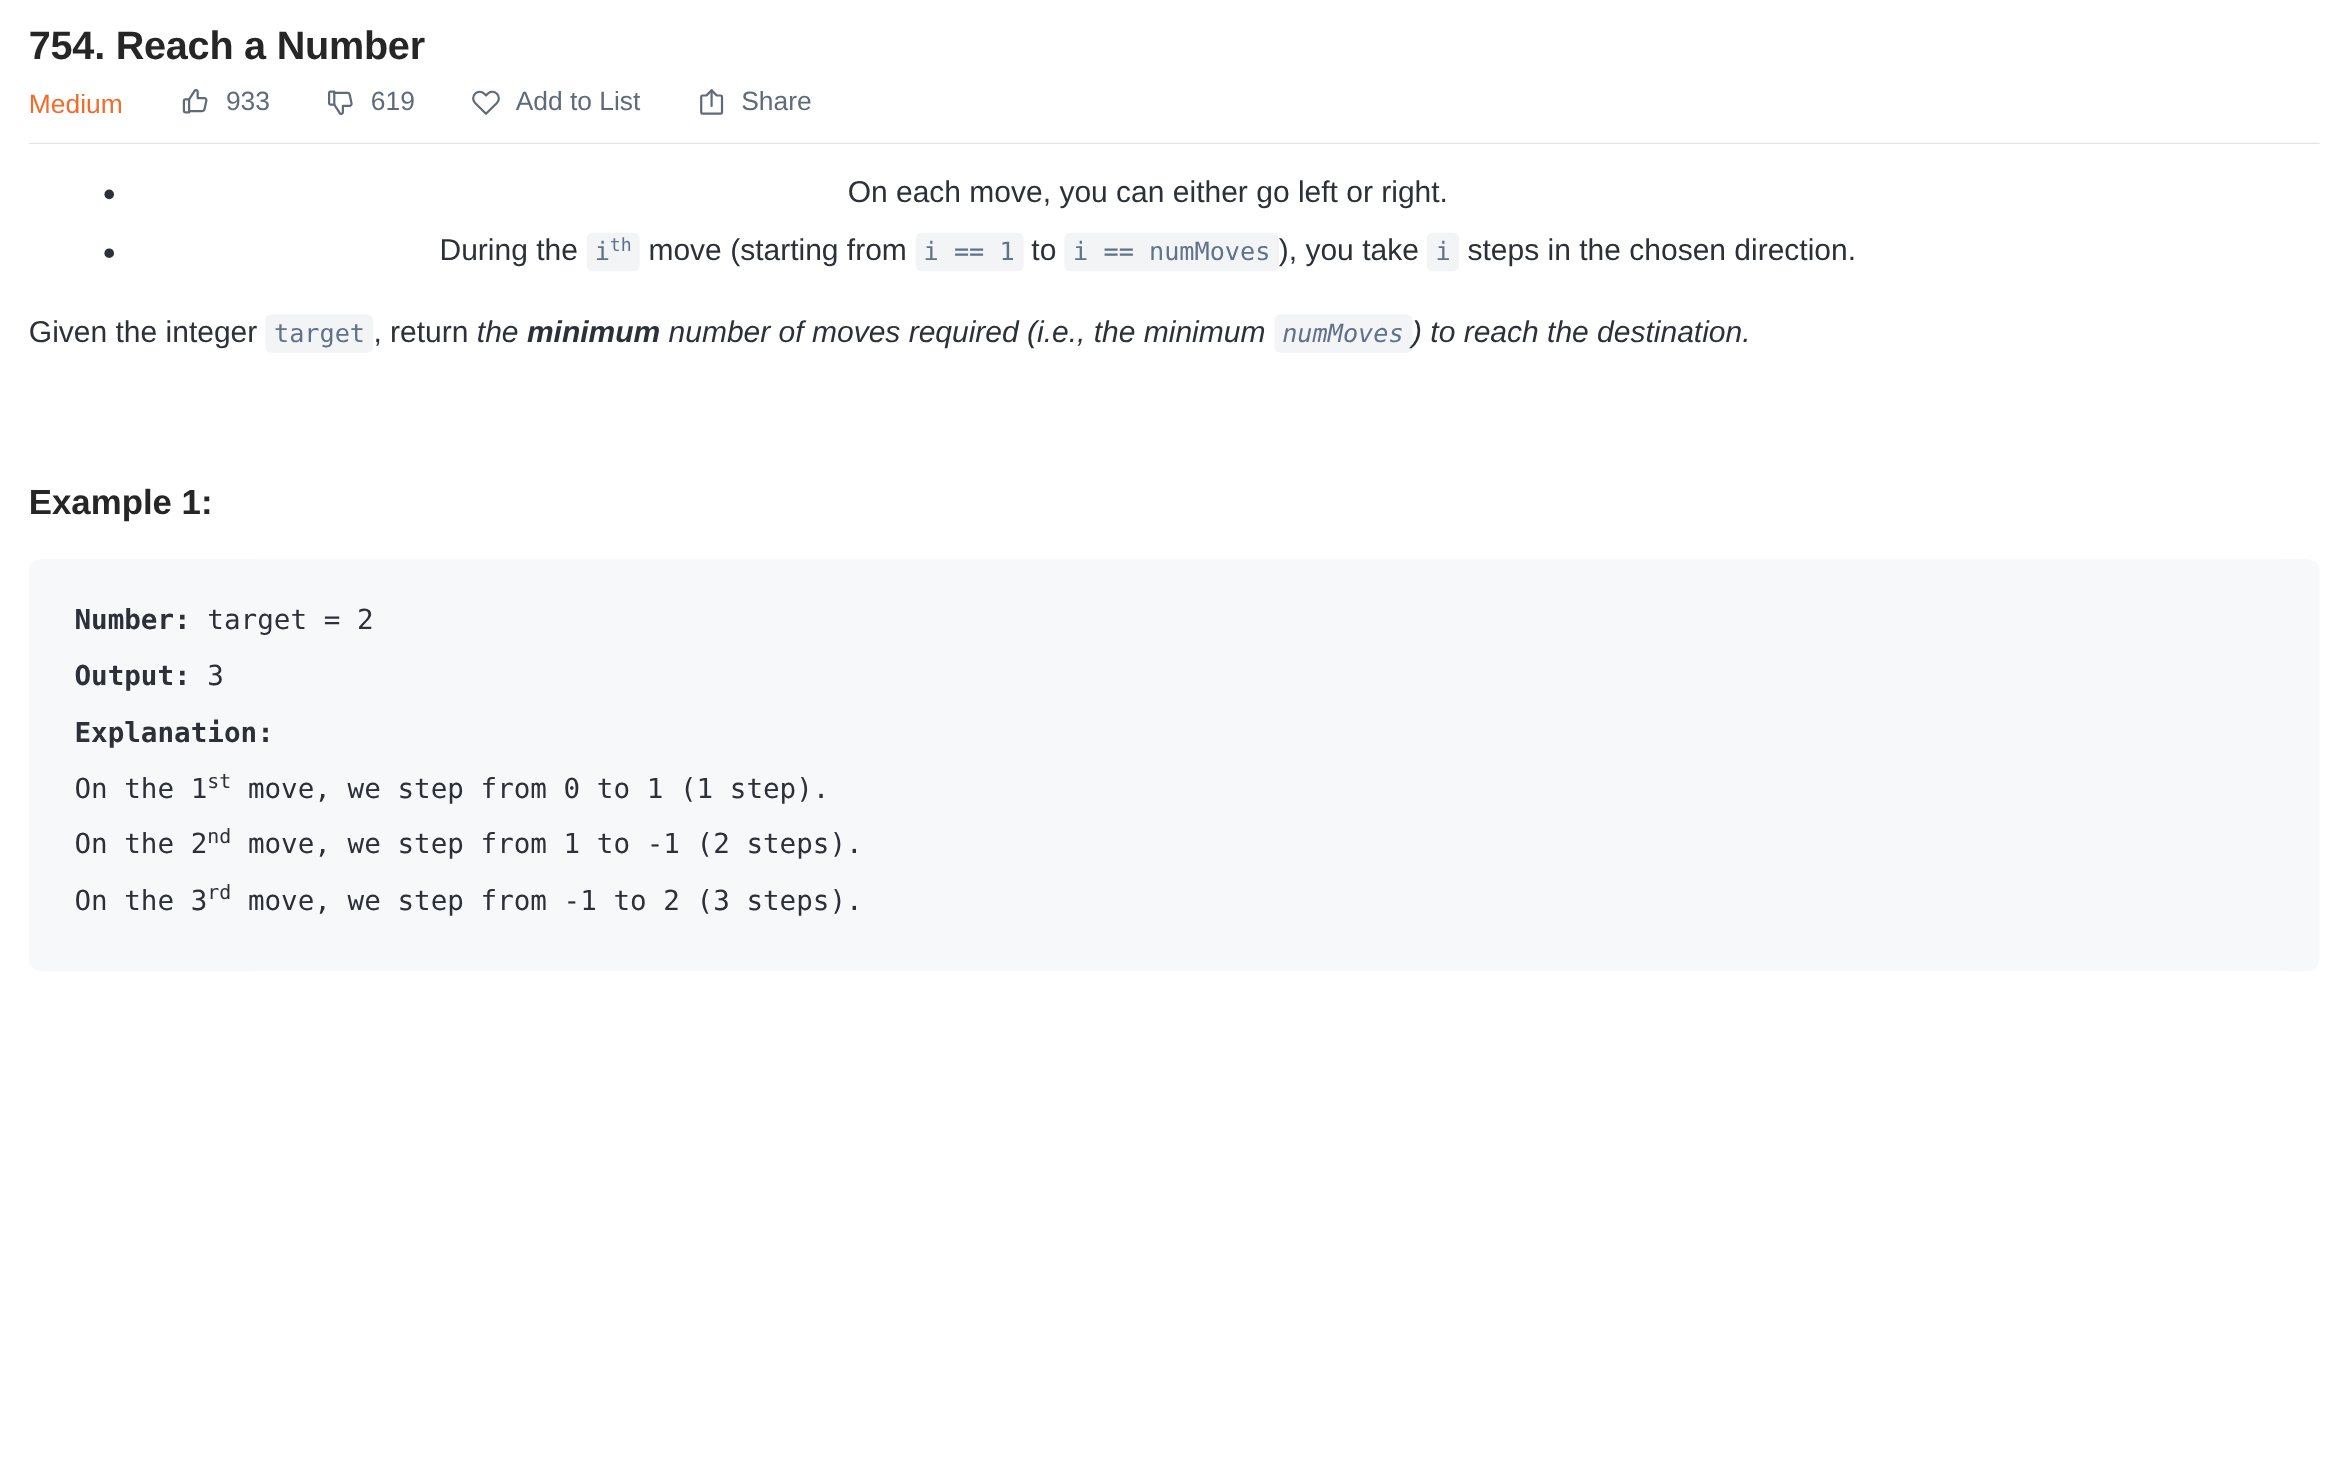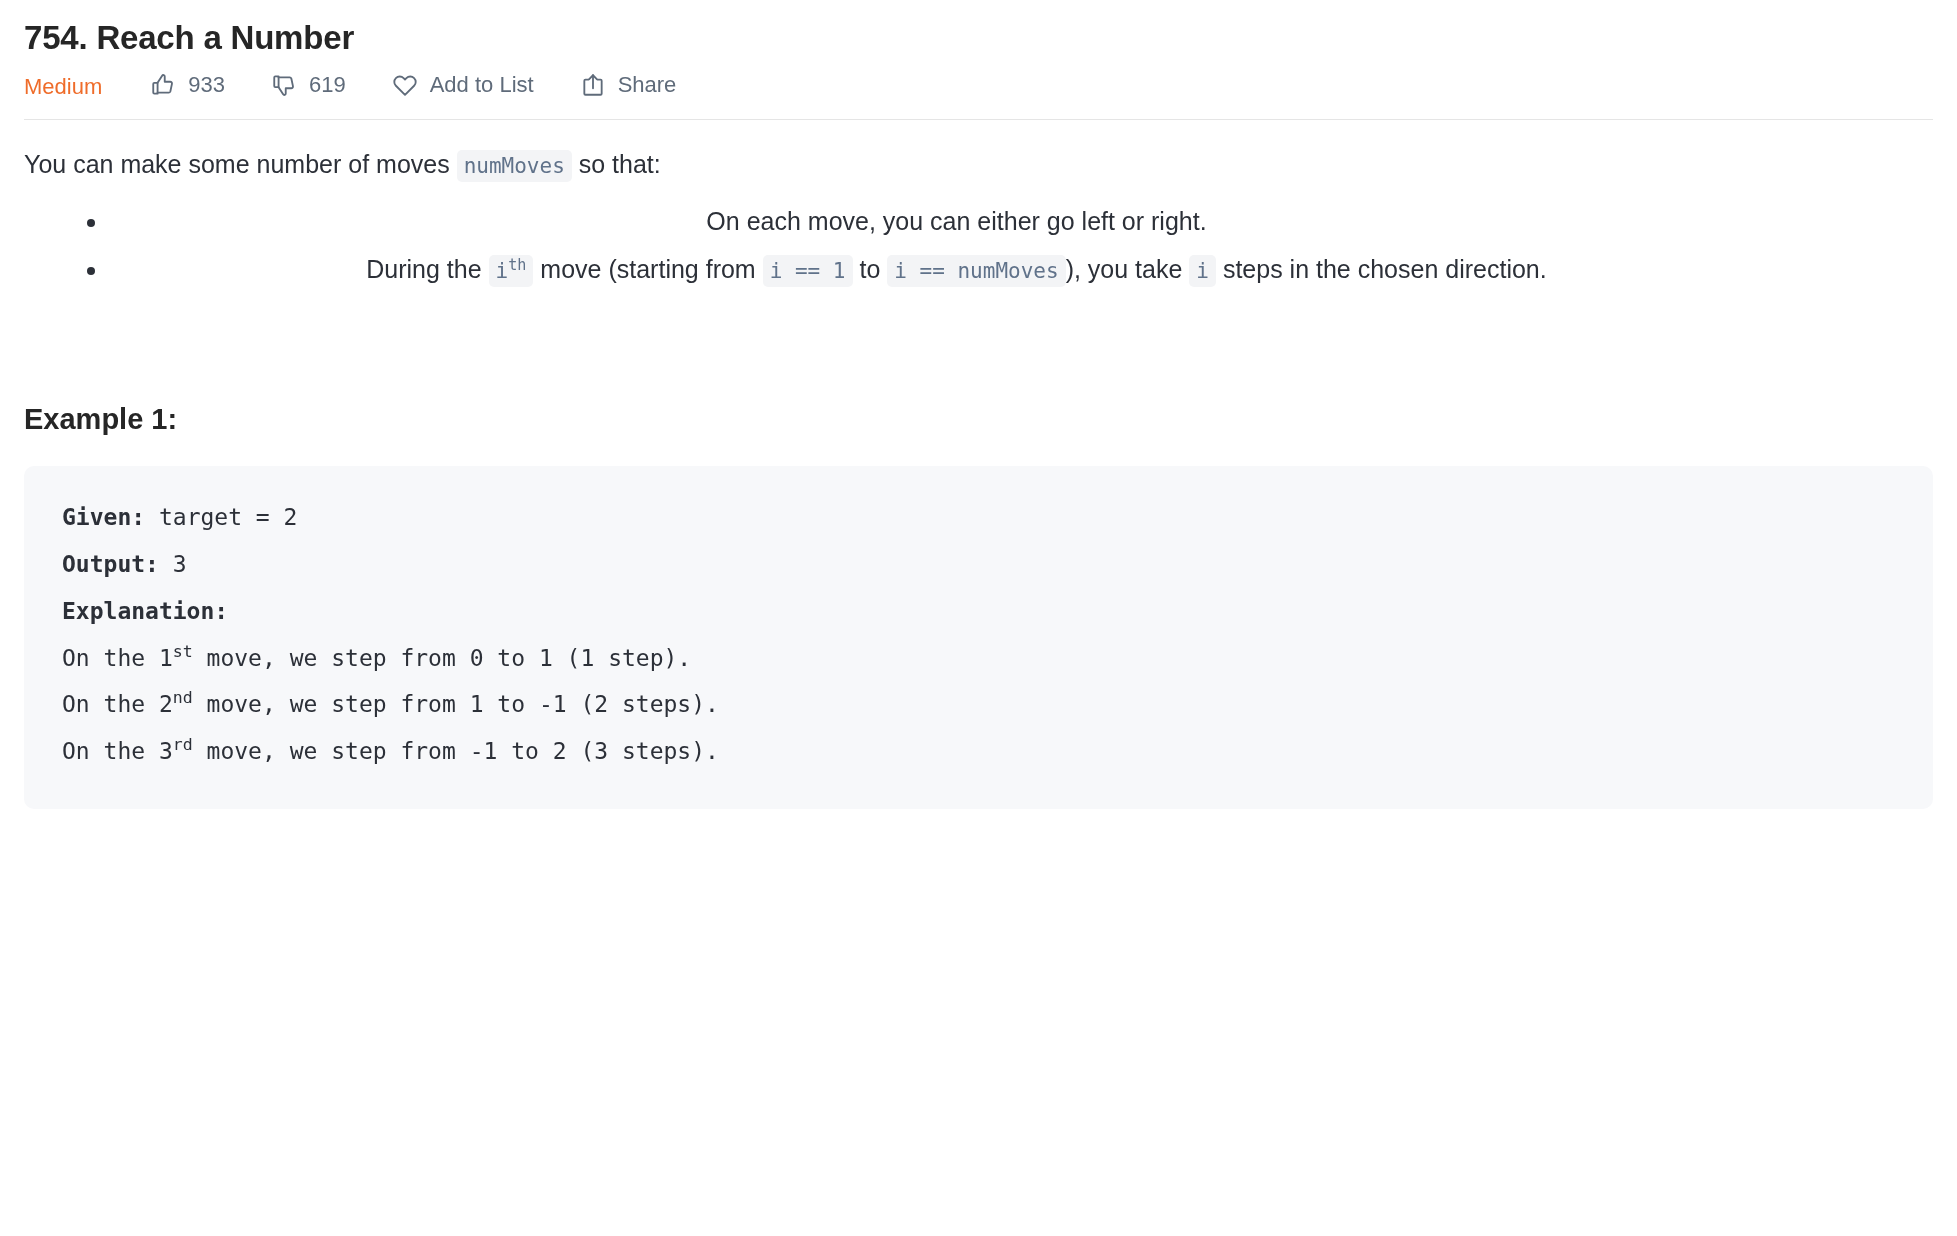--- a/index.html
+++ b/index.html
@@ -210,31 +210,31 @@
       <span>Share</span>
     </div>
 
   </div>
 
   <div class="divider"></div>
 
   <div class="content">
 
 
-    <p><span>You can make some number of moves </span><code class="inline">numMoves</code><span> so that:</span></p>
 
     <ul class="bullets">
       <li><span>On each move, you can either go left or right.</span></li>
       <li><span>During the </span><code class="inline"><span>i</span><sup>th</sup></code><span> move (starting from </span><code class="inline">i == 1</code><span> to </span><code class="inline">i == numMoves</code><span>), you take </span><code class="inline">i</code><span> steps in the chosen direction.</span></li>
     </ul>
 
+    <p><span>Given the integer </span><code class="inline">target</code><span>, return </span><em><span>the </span><strong>minimum</strong><span> number of moves required (i.e., the minimum </span><code class="inline">numMoves</code><span>) to reach the destination.</span></em></p>
 
     <h2 class="example-heading">Example 1:</h2>
 
-    <pre class="codeblock"><span class="lbl">Given:</span><span> target = 2</span>
+    <pre class="codeblock"><span class="lbl">Number:</span><span> target = 2</span>
 <span class="lbl">Output:</span><span> 3</span>
 <span class="lbl">Explanation:</span>
 <span><span>On the 1</span><sup>st</sup><span> move, we step from 0 to 1 (1 step).</span></span>
 <span><span>On the 2</span><sup>nd</sup><span> move, we step from 1 to -1 (2 steps).</span></span>
 <span><span>On the 3</span><sup>rd</sup><span> move, we step from -1 to 2 (3 steps).</span></span></pre>
 
   </div>
 
 </div>
 

